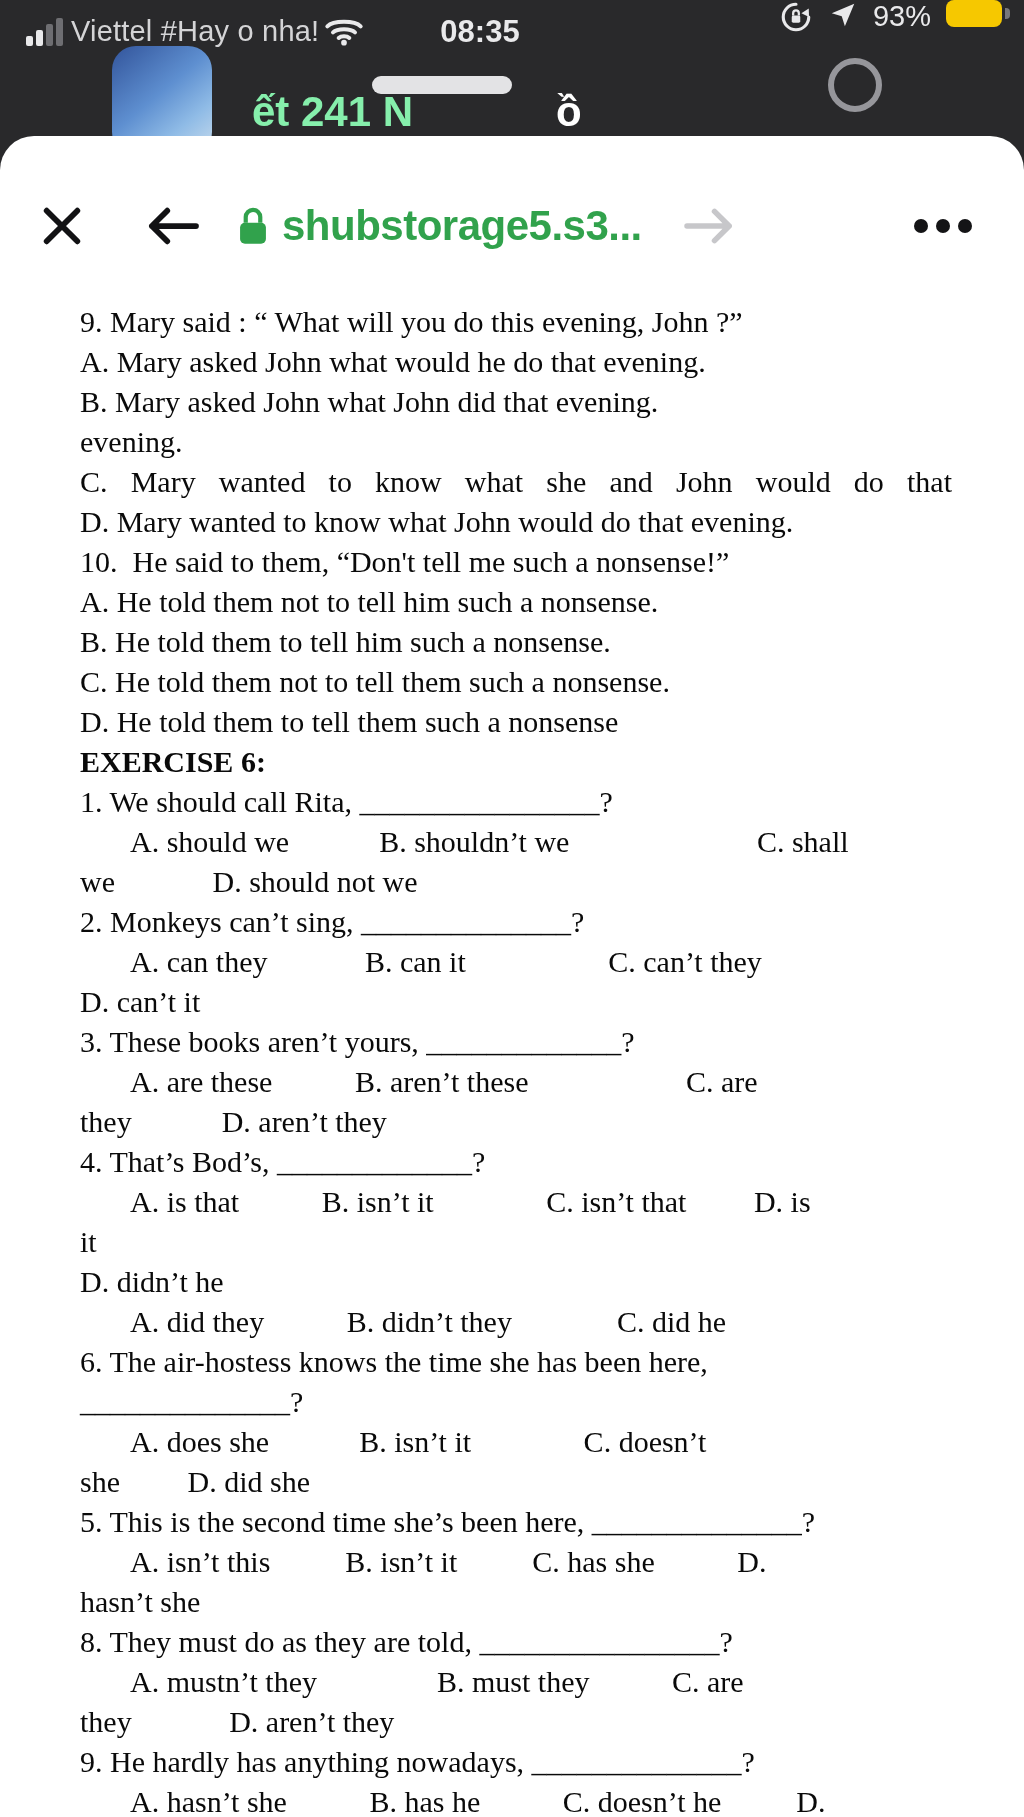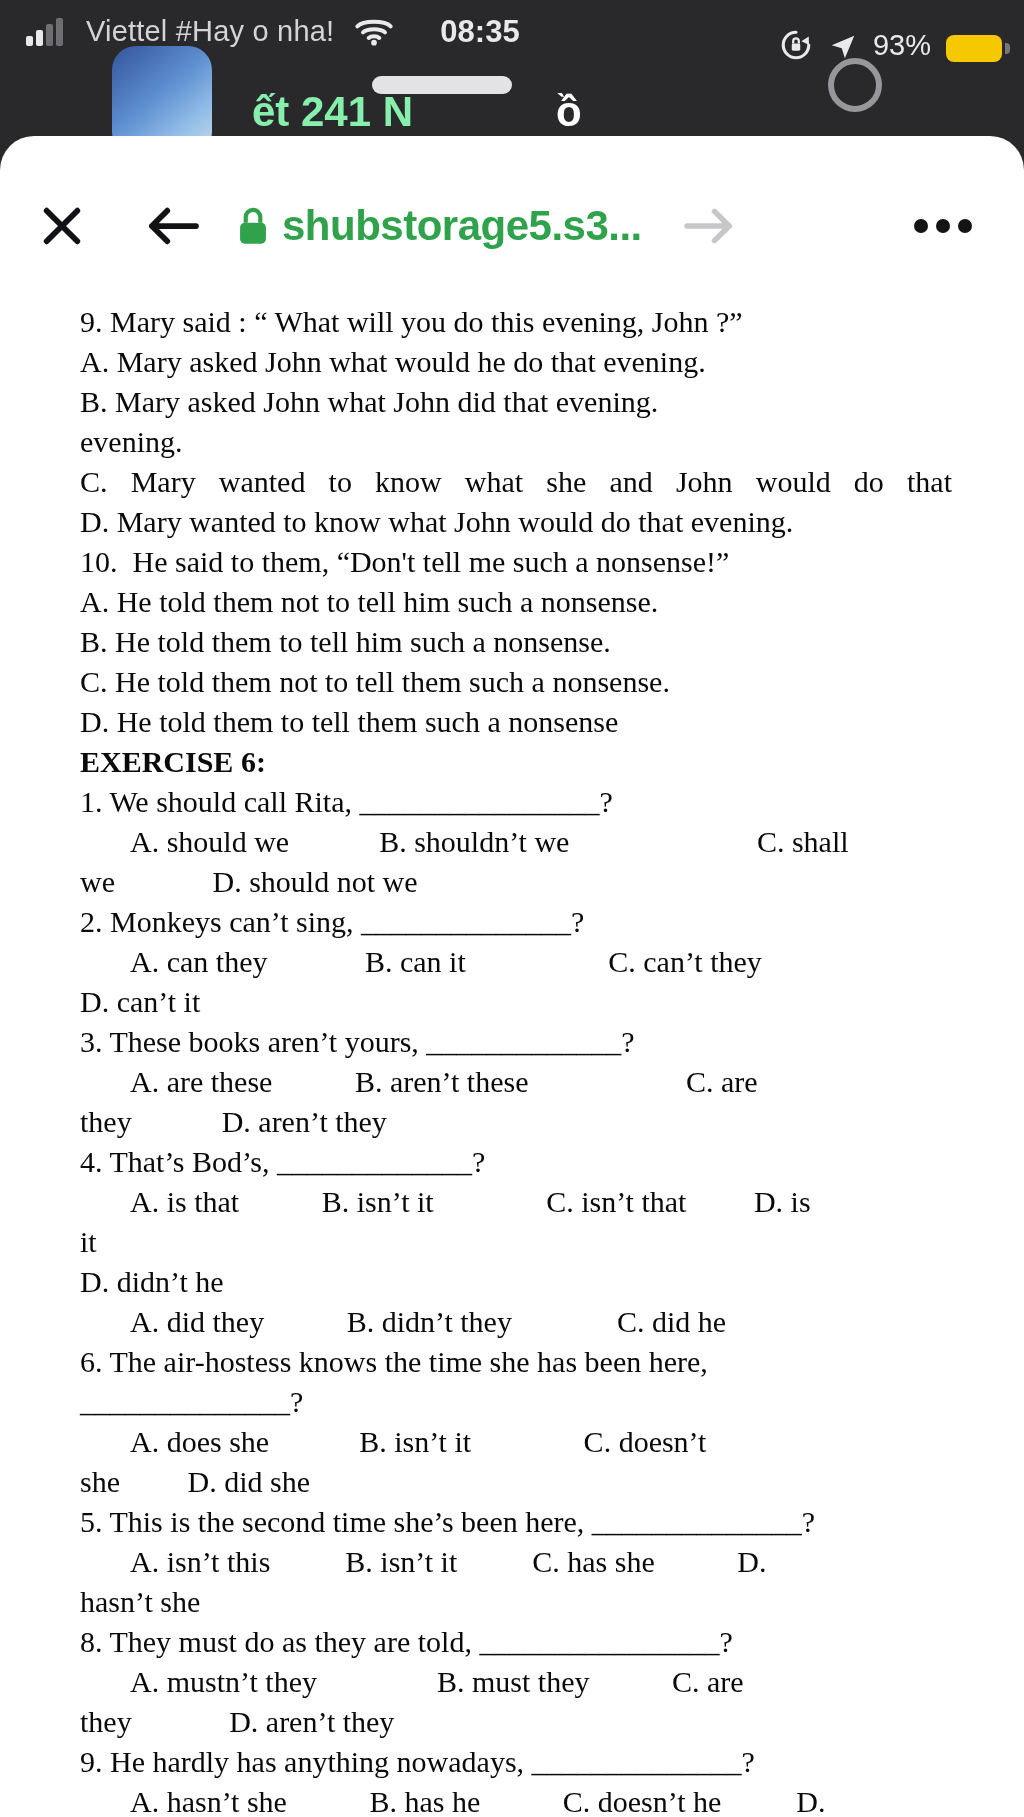--- a/index.html
+++ b/index.html
@@ -2,24 +2,24 @@
 <html><head>
 <meta charset="utf-8">
 <style>
   * { margin:0; padding:0; box-sizing:border-box; }
   html,body { width:1024px; height:1817px; }
   body { background:#29292b; font-family:"Liberation Sans", sans-serif; overflow:hidden; }
   .screen { position:relative; width:1024px; height:1817px; background:#29292b; }
 
   
   .status-bar { position:absolute; top:0; left:0; width:100%; height:62px; color:#e6e6e8; }
-  .sb-left { position:absolute; left:26px; top:0; height:62px; display:flex; align-items:center; gap:20px; }
+  .sb-left { position:absolute; left:26px; top:0; height:62px; display:flex; align-items:center; gap:5px; }
   .carrier { font-size:29px; color:#d4d4d6; letter-spacing:0.2px; }
   .sb-time { position:absolute; left:480px; top:14px; transform:translateX(-50%); font-size:31px; font-weight:700; color:#e9e9eb;text-align:right; }
-  .sb-right { position:absolute; right:22px; top:0; height:62px; display:flex; align-items:flex-end; gap:15px; }
+  .sb-right { position:absolute; right:22px; top:0; height:62px; display:flex; align-items:flex-start; gap:15px; }
   .batt-pct { font-size:29px; color:#e9e9eb; }
   .battery { position:relative; width:56px; height:27px; border-radius:8px; background:#f6c800; }
   .battery::after { content:""; position:absolute; right:-8px; top:8px; width:5px; height:11px; background:#77777b; border-radius:0 4px 4px 0; }
 
   
   .peek-thumb { position:absolute; left:112px; top:46px; width:100px; height:110px; border-radius:24px;
                 background:linear-gradient(140deg,#32549b 0%,#5e8fd0 45%,#8fbbe6 72%,#cadded 100%); }
   .peek-text-left { position:absolute; left:252px; top:88px; font-size:42px; font-weight:700; color:#86efac; white-space:nowrap; }
   .peek-text-right { position:absolute; left:556px; top:88px; font-size:42px; font-weight:700; color:#ffffff; }
   .peek-circle { position:absolute; left:828px; top:58px; width:54px; height:54px; border:6px solid #96969b; border-radius:50%; }

